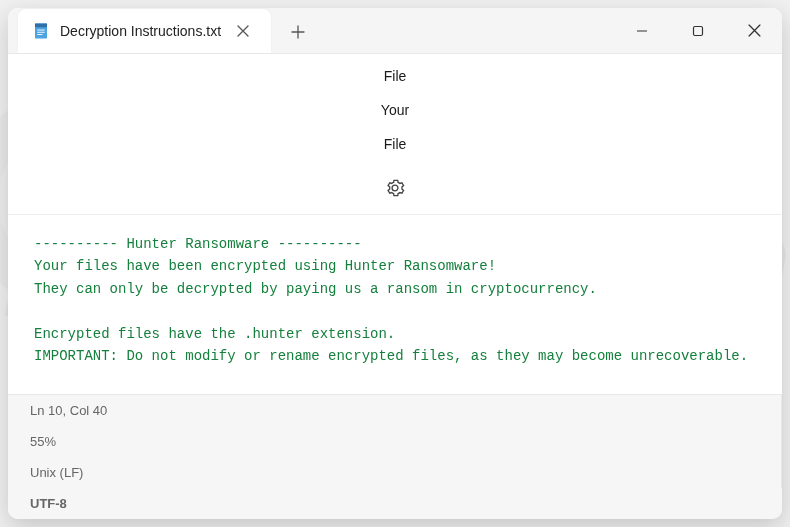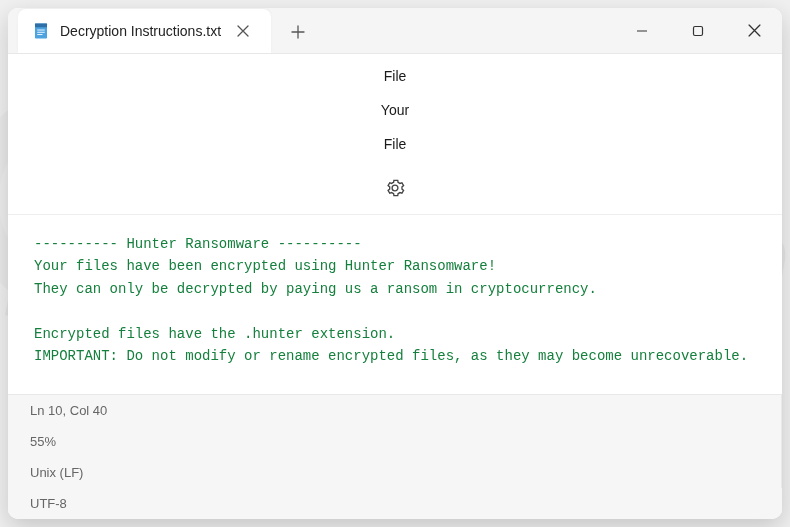--- a/index.html
+++ b/index.html
@@ -106,21 +106,21 @@
       border-top: 1px solid #e8e8e8;
       font-size: 13px;
       color: #666;
       flex-direction: column;
     }
     .status-cell {
       padding: 8px 22px;
       border-right: 1px solid #e8e8e8;
       min-width: 120px;
     }
-    .status-cell:last-child { border-right: none; }
+    .status-cell:last-child { border-right: none; font-weight: bold; }
     .watermark {
       position: absolute;
       inset: 0;
       pointer-events: none;
       font-size: 150px;
       font-weight: 700;
       font-style: italic;
       color: rgba(0,0,0,0.04);
       display: flex;
       align-items: center;

